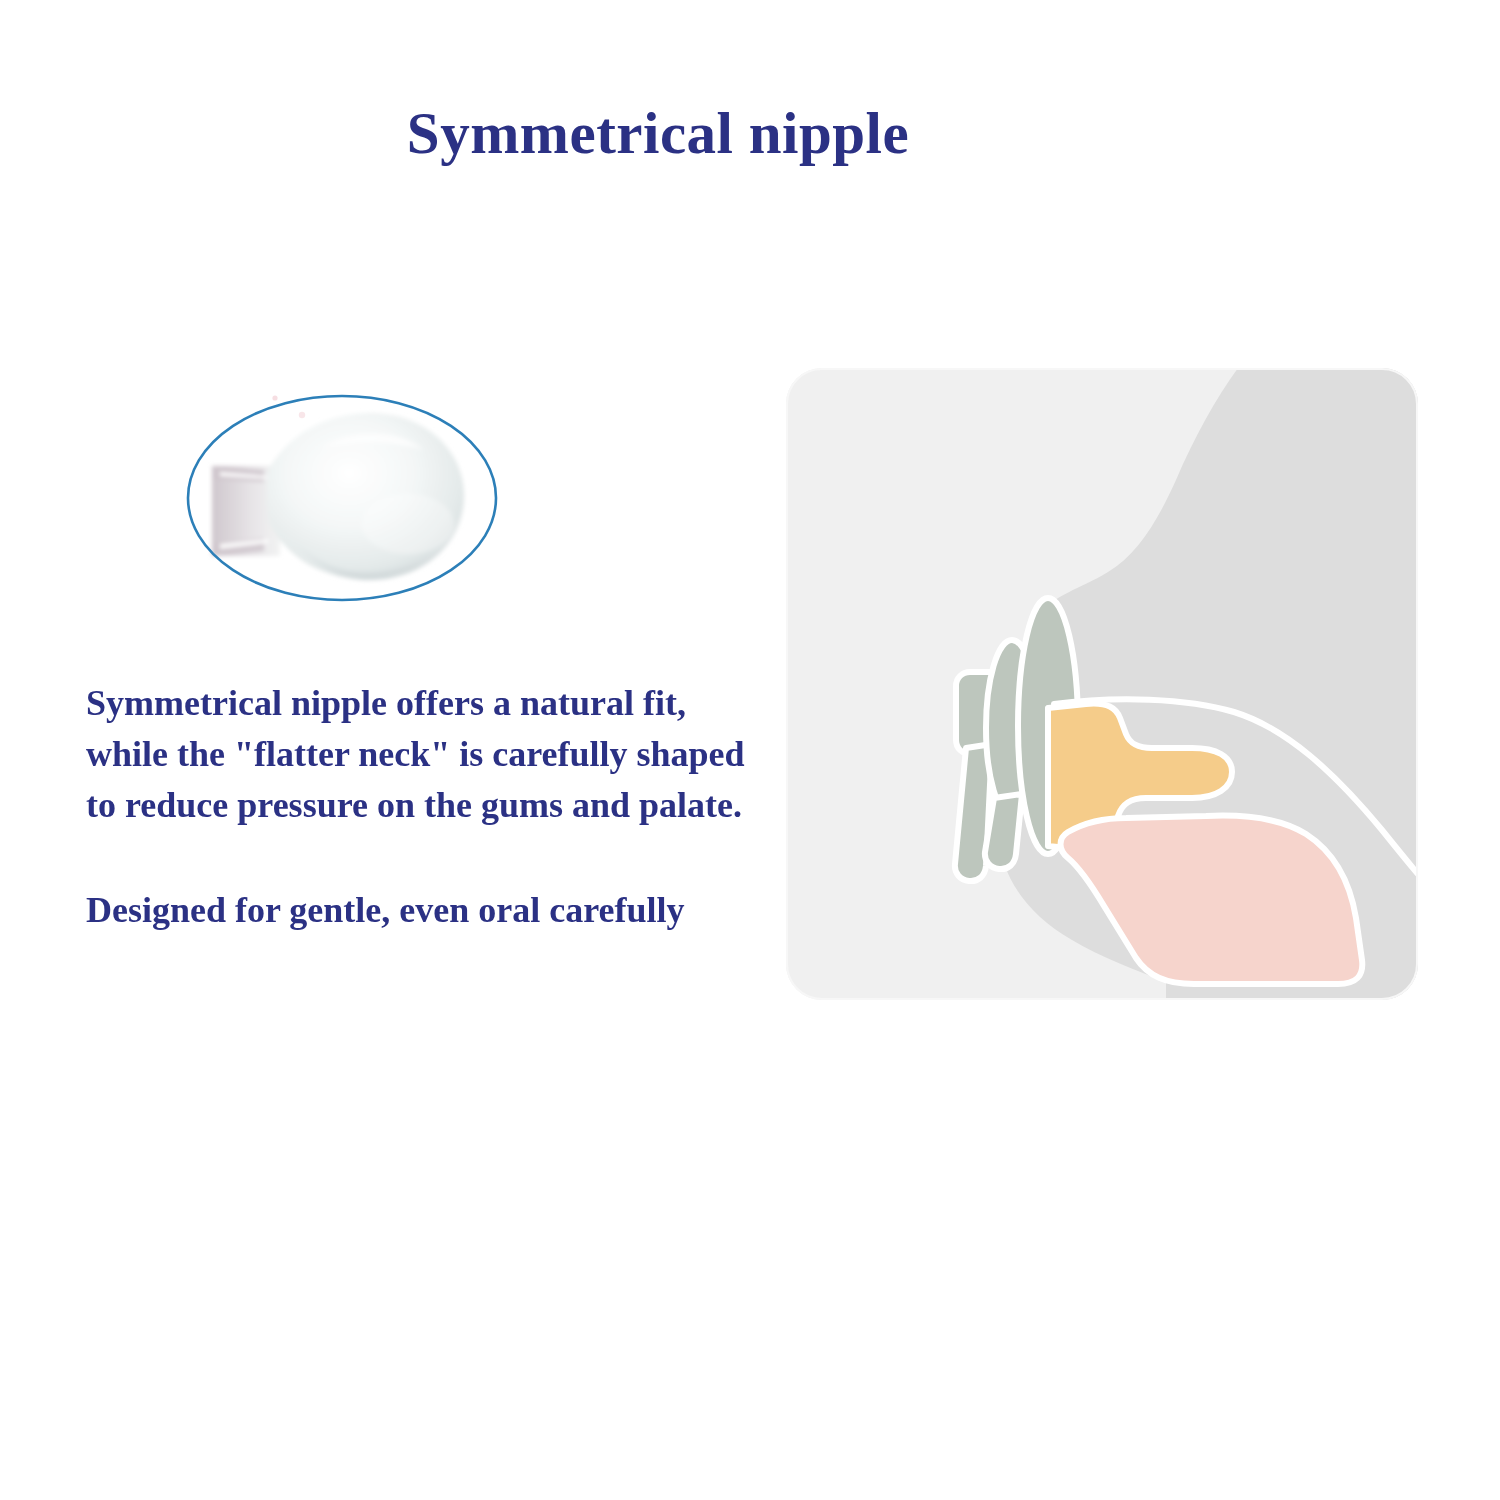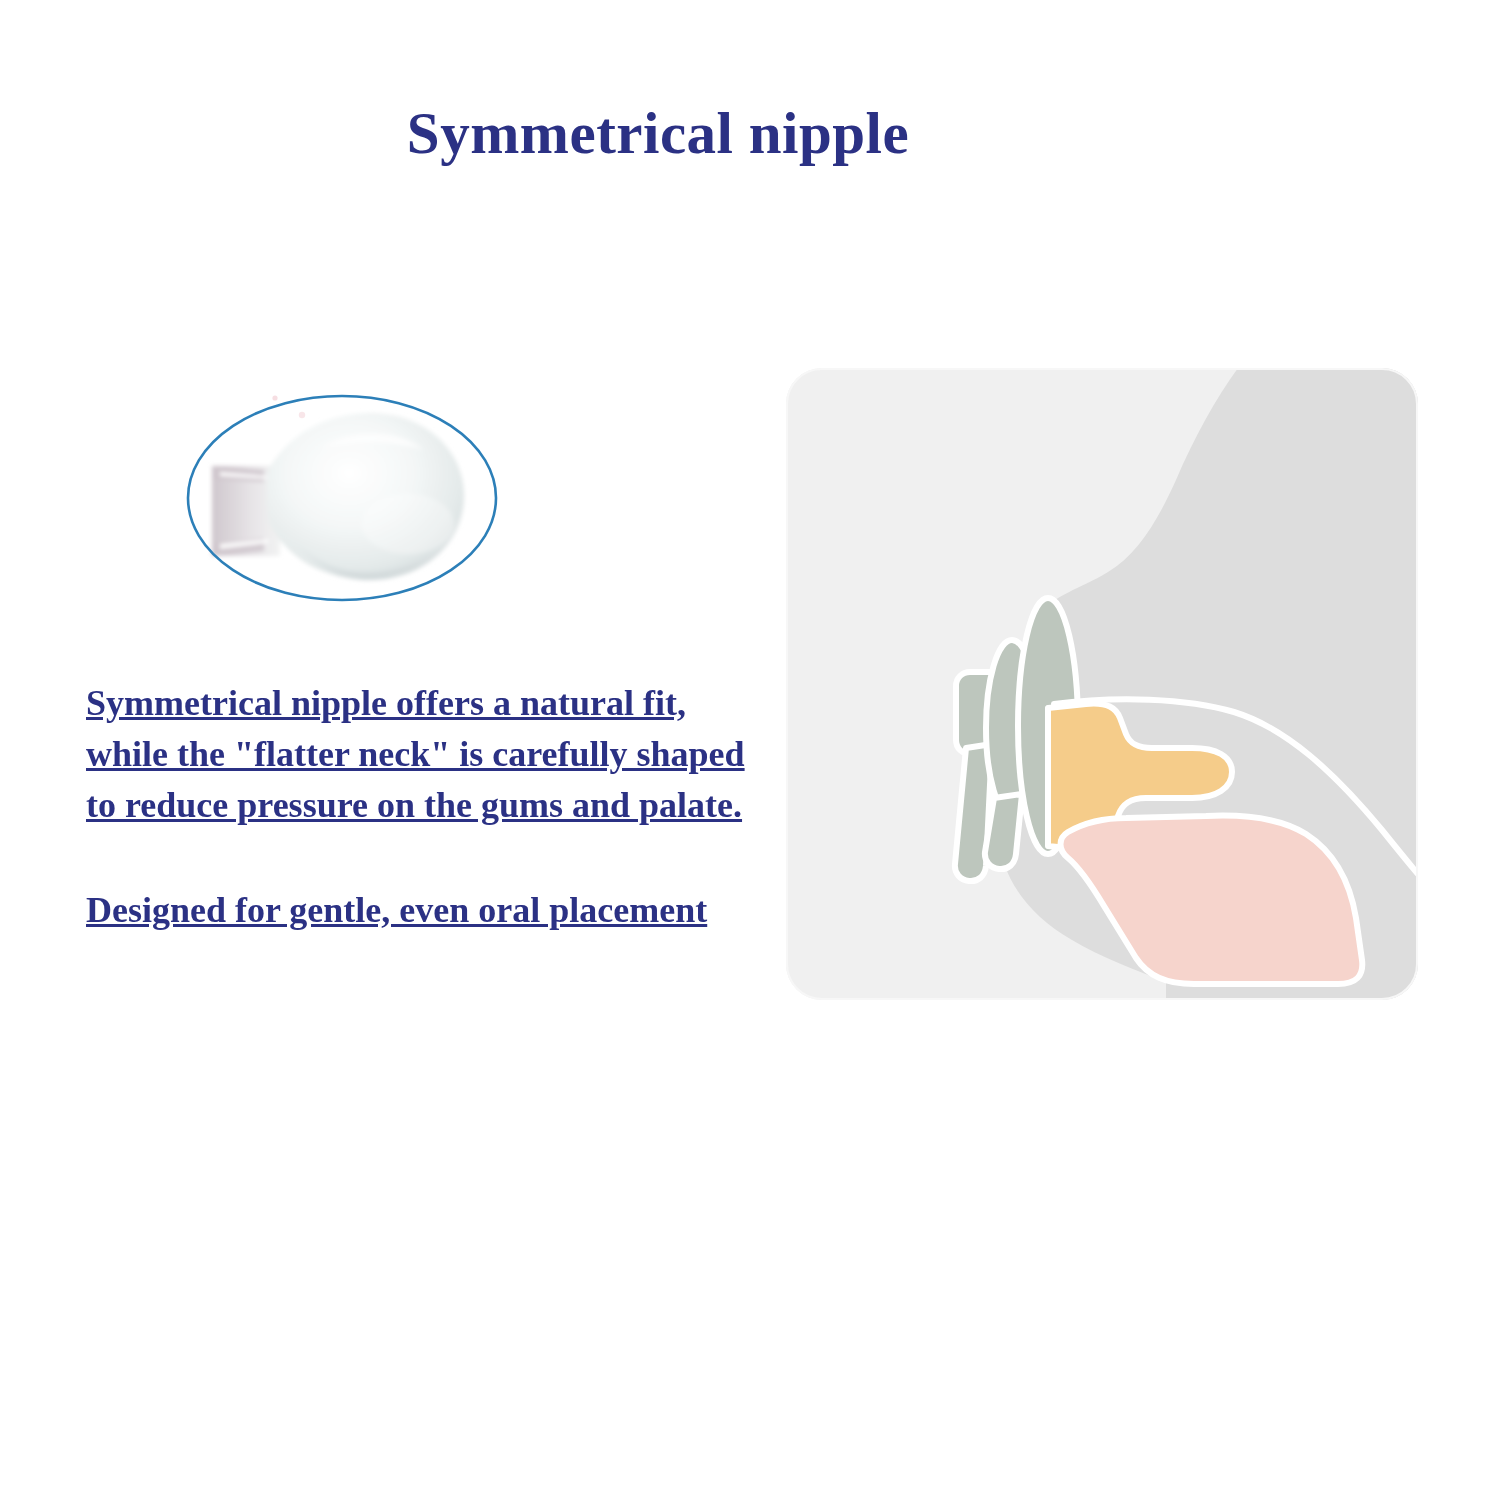--- a/index.html
+++ b/index.html
@@ -46,21 +46,20 @@
     top: 678px;
     width: 670px;
     font-family: "Liberation Serif", "DejaVu Serif", serif;
     font-weight: bold;
     font-size: 36px;
     line-height: 51px;
     color: #2b3184;
   }
   #body-copy .para {
     margin: 0;
-    text-decoration: underline;
   }
   #body-copy .para.second {
     margin-top: 54px;
   }
 
   
   #illustration-panel {
     position: absolute;
     left: 786px;
     top: 368px;
@@ -128,21 +127,21 @@
 
     <circle cx="103" cy="20" r="2.6" fill="#f0c8cf" opacity="0.6"></circle>
     <circle cx="130" cy="37" r="3.2" fill="#f2d2d7" opacity="0.55"></circle>
 
     <ellipse cx="170" cy="120" rx="154" ry="102" fill="none" stroke="#2c7fb8" stroke-width="2.6"></ellipse>
   </svg>
 </div>
 
 <div id="body-copy">
   <p class="para first">Symmetrical nipple offers a natural fit, while the "flatter neck" is carefully shaped to reduce pressure on the gums and palate.</p>
-  <p class="para second">Designed for gentle, even oral placement</p>
+  <p class="para second">Designed for gentle, even oral carefully</p>
 </div>
 
 <div id="illustration-panel">
   <svg width="632" height="632" viewBox="0 0 632 632" xmlns="http://www.w3.org/2000/svg">
     <defs>
       <clipPath id="panelClip">
         <rect x="0" y="0" width="632" height="632" rx="36" ry="36"></rect>
       </clipPath>
     </defs>
 

